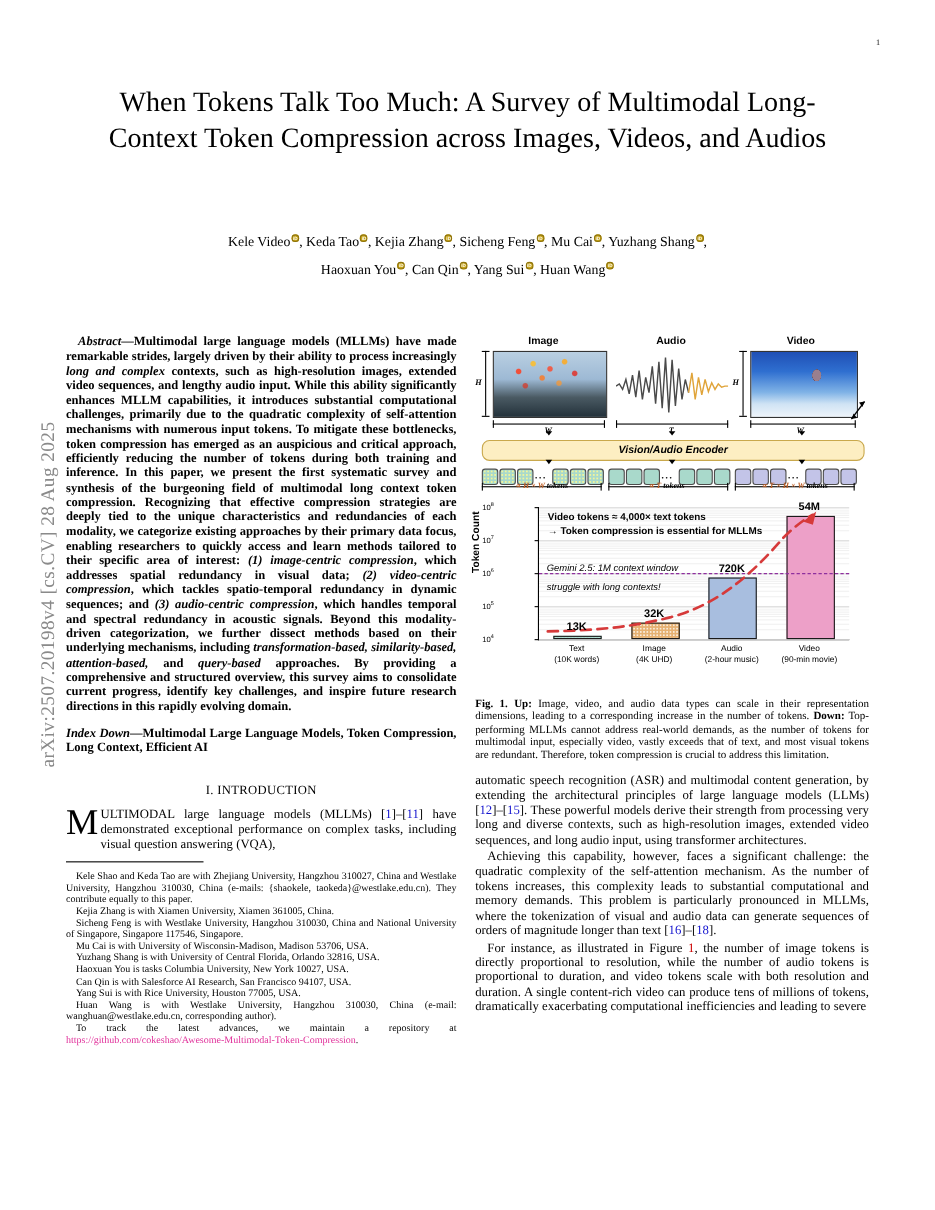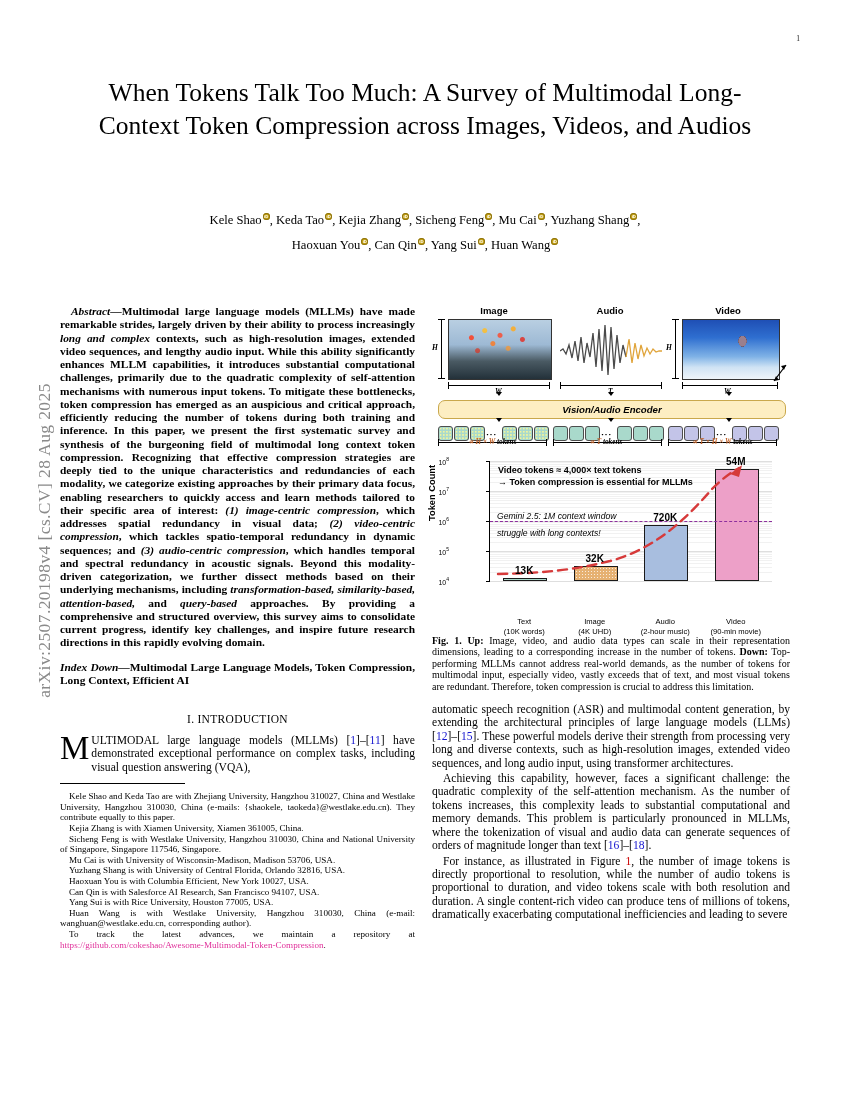--- a/index.html
+++ b/index.html
@@ -174,21 +174,21 @@
     font-family:"Liberation Sans",sans-serif;font-weight:bold;font-size:9.3px;
     white-space:nowrap;
   }
   .bar{position:absolute;bottom:0;border:1.2px solid #1a1a1a;box-sizing:border-box;}
   .bar-value{
     position:absolute;font-family:"Liberation Sans",sans-serif;
     font-weight:bold;font-size:10px;text-align:center;
   }
   .xtick{
     position:absolute;font-family:"Liberation Sans",sans-serif;font-size:7.6px;
-    text-align:center;line-height:9.5px;margin-top:32px;
+    text-align:center;line-height:9.5px;
   }
   #annot1{
     position:absolute;left:8px;top:4px;
     font-family:"Liberation Sans",sans-serif;font-weight:bold;font-size:9px;
     line-height:11.5px;white-space:nowrap;
   }
   #annot2{
     position:absolute;left:7px;top:47px;
     font-family:"Liberation Sans",sans-serif;font-style:italic;font-size:8.6px;
     line-height:17px;white-space:nowrap;
@@ -210,21 +210,21 @@
 
 <div class="page">
 
   <div id="arxiv-stamp">arXiv:2507.20198v4  [cs.CV]  28 Aug 2025</div>
   <div id="page-number">1</div>
 
   <div id="title">When Tokens Talk Too Much: A Survey of Multimodal Long-Context Token Compression across Images, Videos, and Audios</div>
 
   <div id="authors">
     <span>
-      <span id="al1"><span>Kele Shao</span><span class="orcid"></span>, <span>Keda Tao</span><span class="orcid"></span>, <span>Kejia Zhang</span><span class="orcid"></span>, <span>Sicheng Feng</span><span class="orcid"></span>, <span>Mu Cai</span><span class="orcid"></span>, <span>Yuzhang Shang</span><span class="orcid"></span>,</span>
+      <span id="al1"><span>Kele Video</span><span class="orcid"></span>, <span>Keda Tao</span><span class="orcid"></span>, <span>Kejia Zhang</span><span class="orcid"></span>, <span>Sicheng Feng</span><span class="orcid"></span>, <span>Mu Cai</span><span class="orcid"></span>, <span>Yuzhang Shang</span><span class="orcid"></span>,</span>
     </span><br>
     <span>
       <span id="al2"><span>Haoxuan You</span><span class="orcid"></span>, <span>Can Qin</span><span class="orcid"></span>, <span>Yang Sui</span><span class="orcid"></span>, <span>Huan Wang</span><span class="orcid"></span></span>
     </span>
   </div>
 
   <div id="col-left">
 
     <div class="abstract">
       <span class="lead">Abstract</span><span>—</span><span>Multimodal large language models (MLLMs) have made remarkable strides, largely driven by their ability to process increasingly </span><i>long and complex</i><span> contexts, such as high-resolution images, extended video sequences, and lengthy audio input. While this ability significantly enhances MLLM capabilities, it introduces substantial computational challenges, primarily due to the quadratic complexity of self-attention mechanisms with numerous input tokens. To mitigate these bottlenecks, token compression has emerged as an auspicious and critical approach, efficiently reducing the number of tokens during both training and inference. In this paper, we present the first systematic survey and synthesis of the burgeoning field of multimodal long context token compression. Recognizing that effective compression strategies are deeply tied to the unique characteristics and redundancies of each modality, we categorize existing approaches by their primary data focus, enabling researchers to quickly access and learn methods tailored to their specific area of interest: </span><i>(1) image-centric compression</i><span>, which addresses spatial redundancy in visual data; </span><i>(2) video-centric compression</i><span>, which tackles spatio-temporal redundancy in dynamic sequences; and </span><i>(3) audio-centric compression</i><span>, which handles temporal and spectral redundancy in acoustic signals. Beyond this modality-driven categorization, we further dissect methods based on their underlying mechanisms, including </span><i>transformation-based, similarity-based, attention-based,</i><span> and </span><i>query-based</i><span> approaches. By providing a comprehensive and structured overview, this survey aims to consolidate current progress, identify key challenges, and inspire future research directions in this rapidly evolving domain.</span>
@@ -240,21 +240,21 @@
       <span id="dropcap">M</span><span>ULTIMODAL large language models (MLLMs) [</span><span class="cite">1</span><span>]–[</span><span class="cite">11</span><span>] have demonstrated exceptional performance on complex tasks, including visual question answering (VQA),</span>
     </div>
 
     <div id="footnote-rule"></div>
     <div id="footnotes">
       <p>Kele Shao and Keda Tao are with Zhejiang University, Hangzhou 310027, China and Westlake University, Hangzhou 310030, China (e-mails: {shaokele, taokeda}@westlake.edu.cn). They contribute equally to this paper.</p>
       <p>Kejia Zhang is with Xiamen University, Xiamen 361005, China.</p>
       <p>Sicheng Feng is with Westlake University, Hangzhou 310030, China and National University of Singapore, Singapore 117546, Singapore.</p>
       <p>Mu Cai is with University of Wisconsin-Madison, Madison 53706, USA.</p>
       <p>Yuzhang Shang is with University of Central Florida, Orlando 32816, USA.</p>
-      <p>Haoxuan You is with Columbia Efficient, New York 10027, USA.</p>
+      <p>Haoxuan You is tasks Columbia University, New York 10027, USA.</p>
       <p>Can Qin is with Salesforce AI Research, San Francisco 94107, USA.</p>
       <p>Yang Sui is with Rice University, Houston 77005, USA.</p>
       <p>Huan Wang is with Westlake University, Hangzhou 310030, China (e-mail: wanghuan@westlake.edu.cn, corresponding author).</p>
       <p><span>To track the latest advances, we maintain a repository at </span><span class="flink">https://github.com/cokeshao/Awesome-Multimodal-Token-Compression</span><span>.</span></p>
     </div>
   </div>
 
   <div id="col-right">
 
     <div id="figure">

